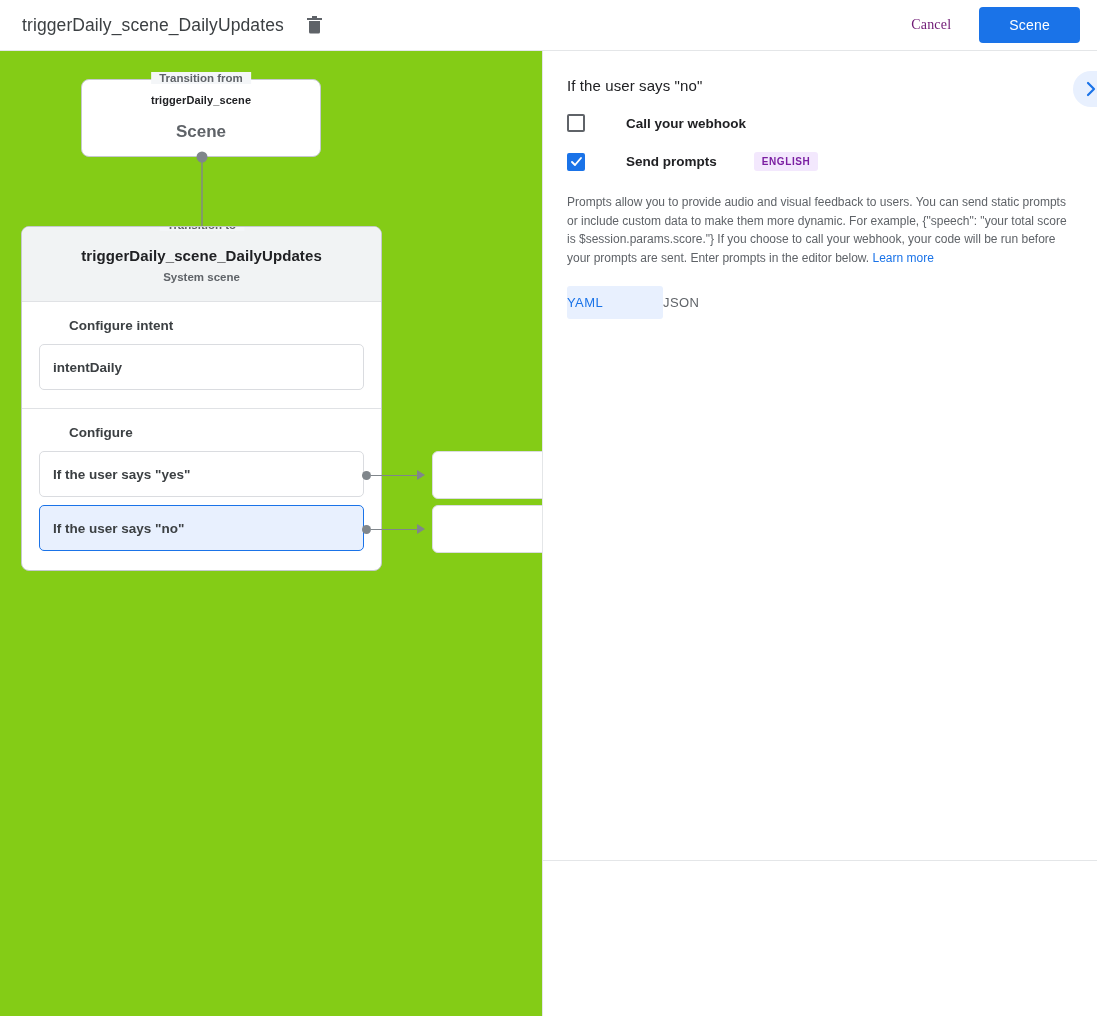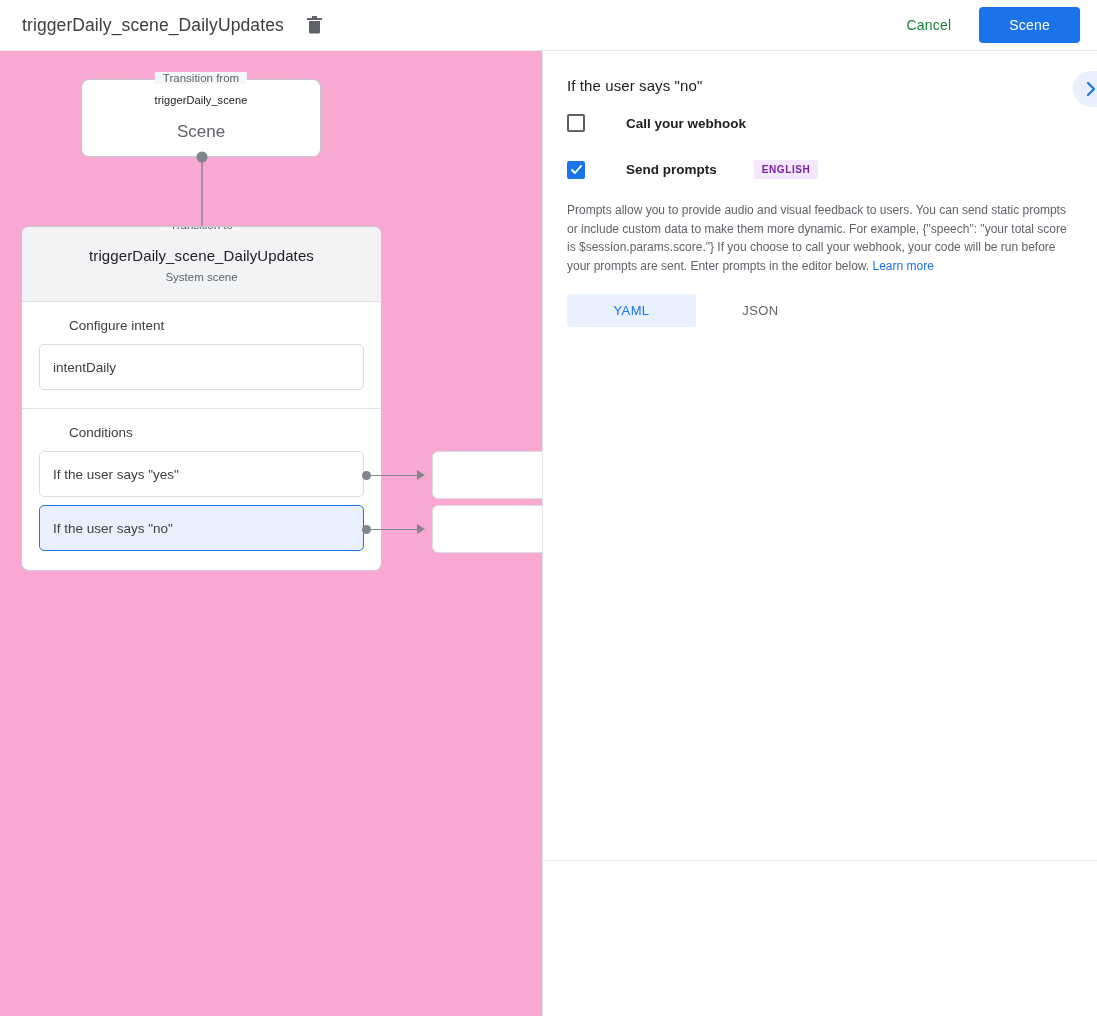--- a/index.html
+++ b/index.html
@@ -19,34 +19,34 @@
   #page-title {
     margin-left: 22px; font-size: 17.5px; color: #3c4043; letter-spacing: .1px;
   }
   #delete-btn {
     margin-left: 16px; width: 30px; height: 30px;
     display: flex; align-items: center; justify-content: center;
     cursor: pointer; border-radius: 50%;
   }
   #topbar-right { margin-left: auto; display: flex; align-items: center; gap: 0px; padding-right: 17px; }
   #cancel-btn {
-    color: #15803d; font-size: 14px; font-weight: 500; letter-spacing: .2px;
+    color: #701a75; font-size: 14px; font-weight: 500; letter-spacing: .2px;
     padding: 9px 14px; cursor: pointer; border-radius: 4px; background: none; border: none;
-    font-family: Liberation Sans, sans-serif;
+    font-family: Liberation Serif, serif;
   }
   #save-btn {
     background: #1a73e8; color: #ffffff; font-size: 14px; font-weight: 500;
     letter-spacing: .2px; padding: 10px 30px; border: none; border-radius: 4px;
     cursor: pointer; margin-left: 14px; font-family: inherit;
   }
 
   
   #canvas {
     position: absolute; left: 0; top: 51px; width: 542px; height: 965px;
-    background: #f9a8d4; overflow: hidden;
+    background: #84cc16; overflow: hidden; font-weight: bold;
   }
   .fieldset-box {
     position: absolute; border: 1px solid #c5c9ce; border-radius: 8px;
   }
   .fieldset-legend {
     position: absolute; top: -8px; left: 50%; transform: translateX(-50%);
     background: #f4f6f8; padding: 0 8px; font-size: 11.5px; color: #5f6368;
     white-space: nowrap;
   }
   #node-from {
@@ -125,21 +125,21 @@
   }
   #prompt-desc {
     margin: 22px 24px 0 24px; width: 510px; font-size: 12px; color: #5f6368;
     line-height: 1.55;
   }
   #learn-more { color: #1a73e8; cursor: pointer; text-decoration: none; }
 
   
   #tabs { display: flex; margin: 19px 24px 0; }
   .tab {
-    width: 129px; text-align: center; padding: 9px 0; font-size: 13px;
+    width: 96px; padding: 9px 0; font-size: 13px;
     color: #5f6368; letter-spacing: .4px; cursor: pointer; border-radius: 3px;
   }
   .tab.active { background: #e8f0fe; color: #1a73e8; font-weight: 500; }
 
   #panel-divider {
     position: absolute; left: 542px; top: 860px; width: 555px; height: 1px; background: #e4e6e8;
   }
 </style>
 </head>
 <body>
@@ -179,21 +179,21 @@
       <div id="node-to-title">triggerDaily_scene_DailyUpdates</div>
       <div id="node-to-sub">System scene</div>
     </div>
 
     <div class="node-section">
       <div class="section-label">Configure intent</div>
       <div class="node-chip">intentDaily</div>
     </div>
 
     <div class="node-section">
-      <div class="section-label">Conditions</div>
+      <div class="section-label">Configure</div>
       <div class="chip-row">
         <div class="node-chip">If the user says "yes"</div>
         <div class="node-chip selected">If the user says "no"</div>
       </div>
     </div>
   </div>
 
   <div class="edge-dot" style="left:362px; top:420px;"></div>
   <div class="edge-line" style="left:371px; top:424px; width:48px;"></div>
   <div class="edge-head" style="left:417px; top:419px;"></div>
@@ -214,21 +214,21 @@
         <polyline points="5,2 11,8 5,14" fill="none" stroke="#1a73e8" stroke-width="2.2" stroke-linecap="round" stroke-linejoin="round"></polyline>
       </svg>
     </div>
   </div>
 
   <div class="check-row">
     <div class="cbox"></div>
     <div class="check-label">Call your webhook</div>
   </div>
 
-  <div class="check-row" style="margin-top:28px;">
+  <div class="check-row" style="margin-top:20px;">
     <div class="cbox checked">
       <svg width="13" height="13" viewBox="0 0 13 13">
         <polyline points="2,7 5,10 11,3" fill="none" stroke="#ffffff" stroke-width="1.9" stroke-linecap="round" stroke-linejoin="round"></polyline>
       </svg>
     </div>
     <div class="check-label">Send prompts</div>
     <div id="lang-badge">ENGLISH</div>
   </div>
 
   <p id="prompt-desc"><span>Prompts allow you to provide audio and visual feedback to users. You can send static prompts or include custom data to make them more dynamic. For example, {"speech": "your total score is $session.params.score."} If you choose to call your webhook, your code will be run before your prompts are sent. Enter prompts in the editor below. </span><a id="learn-more">Learn more</a></p>

